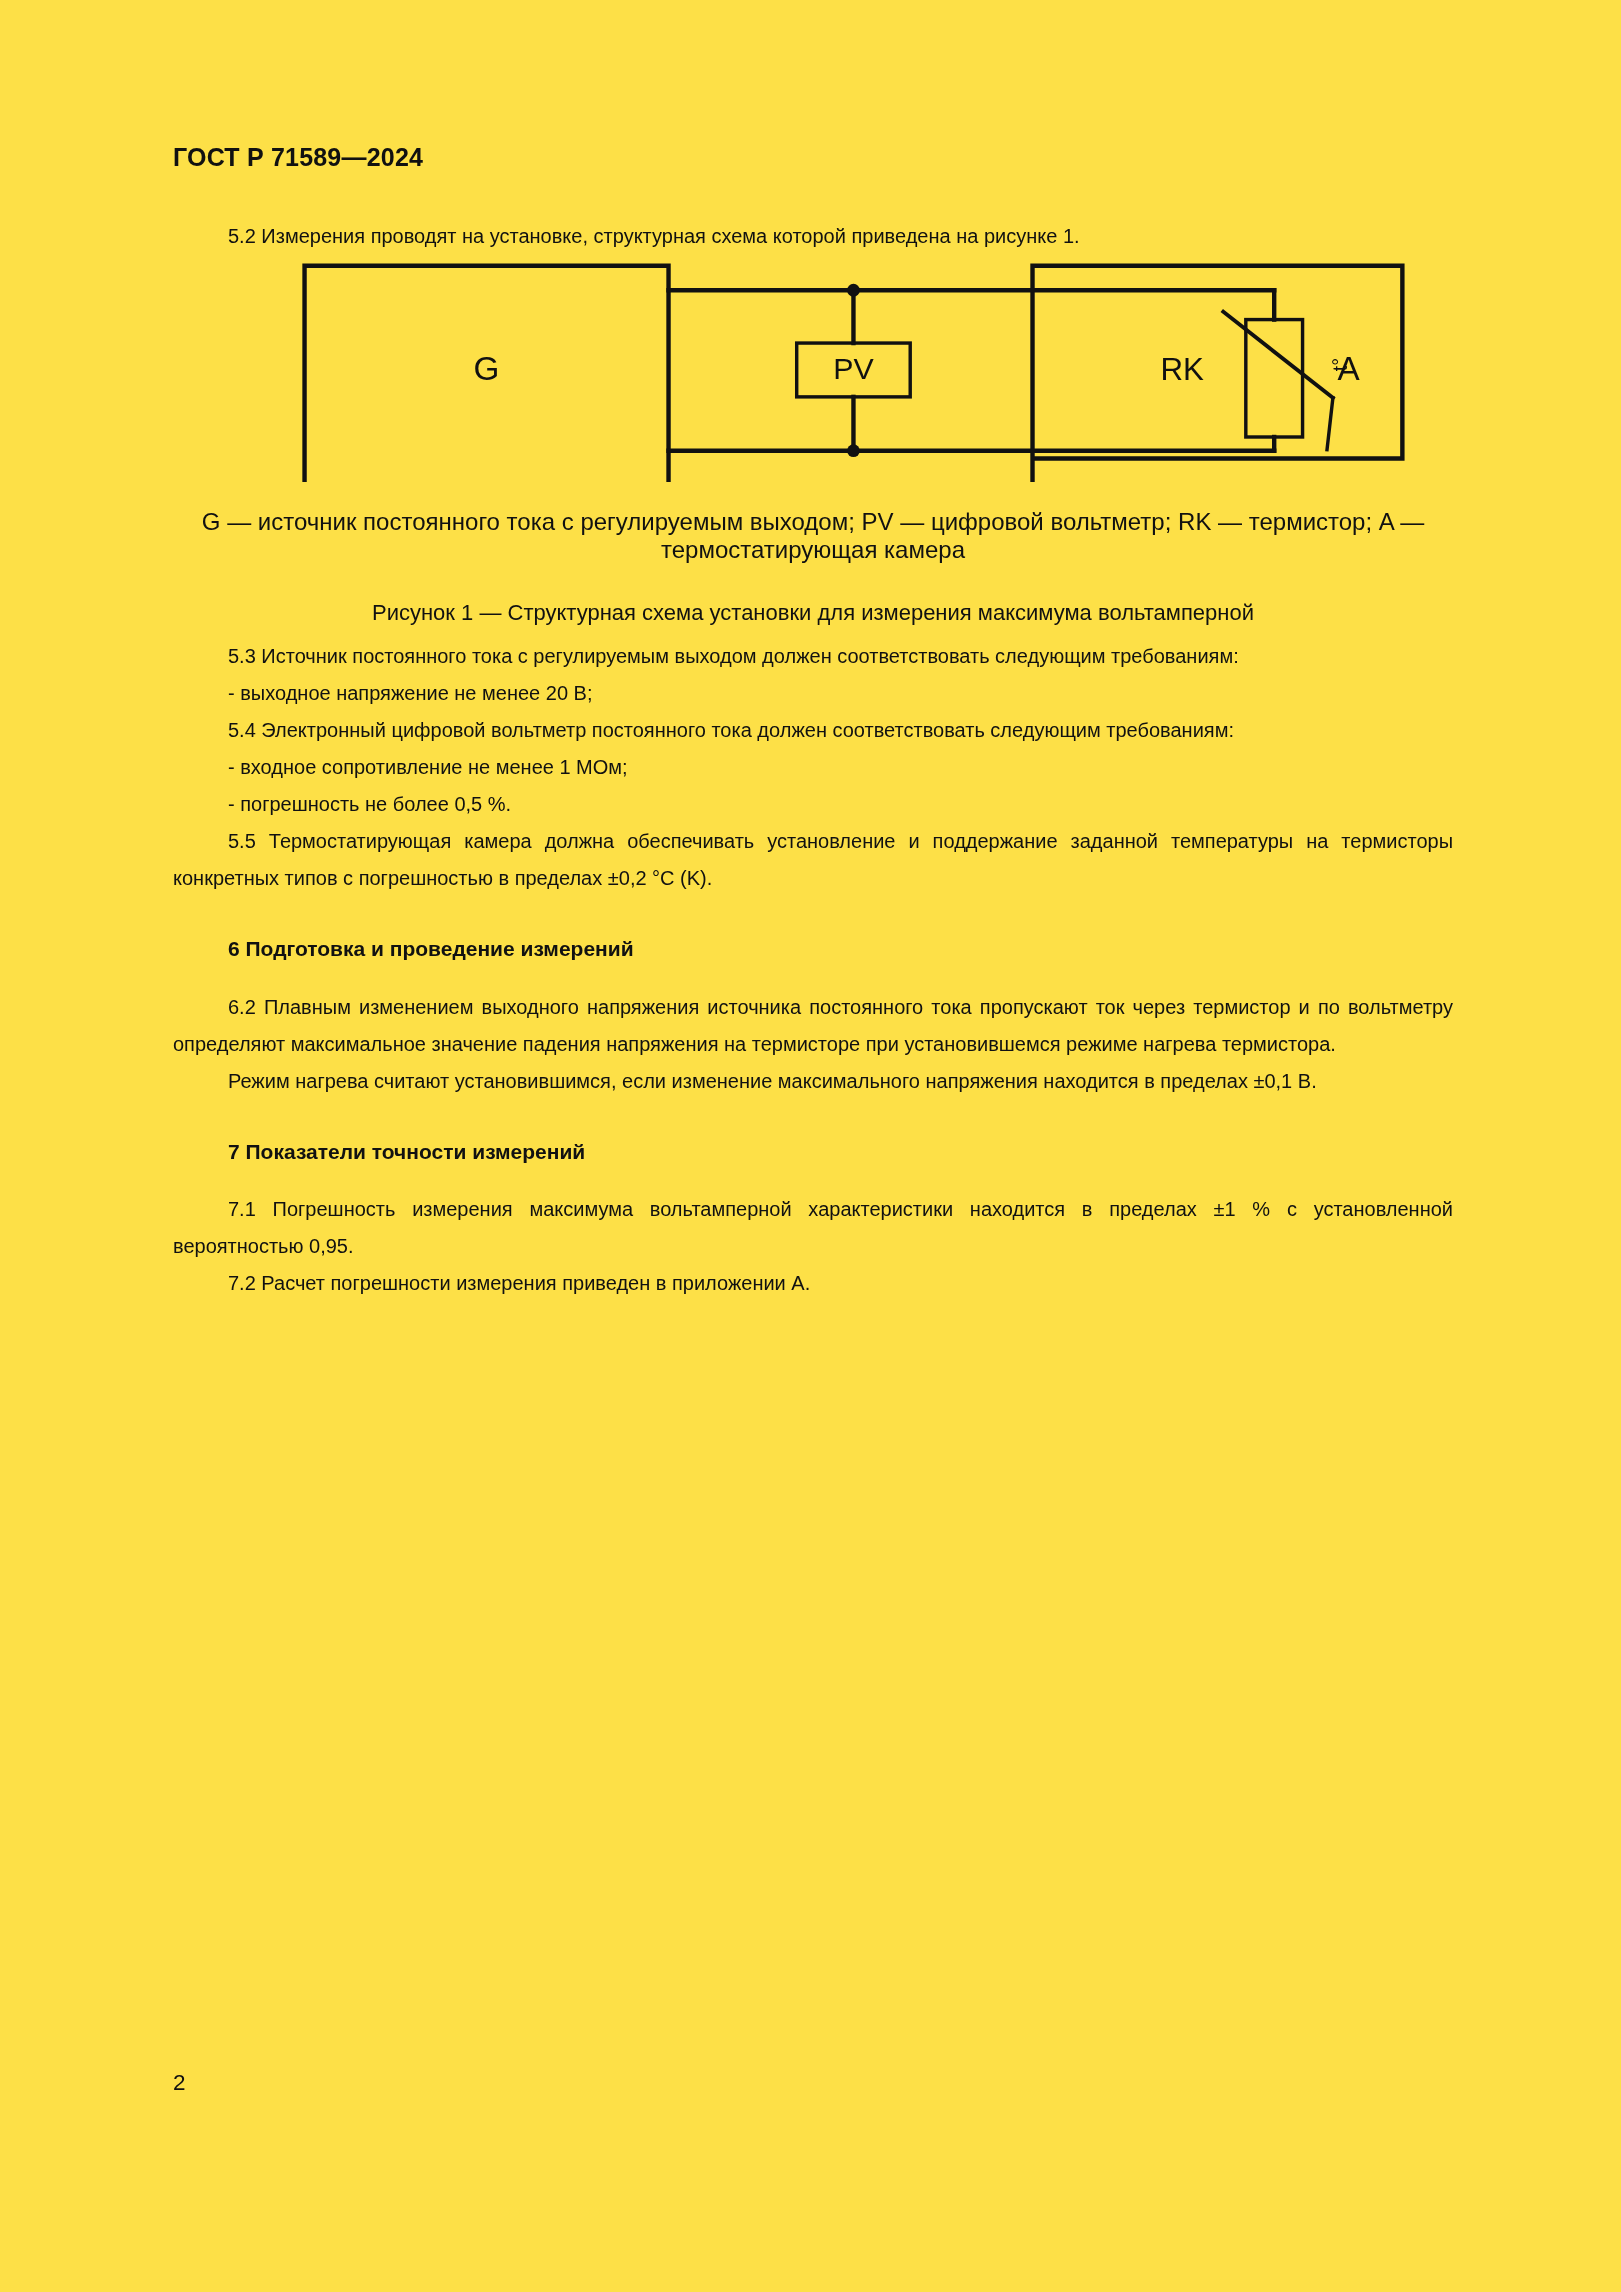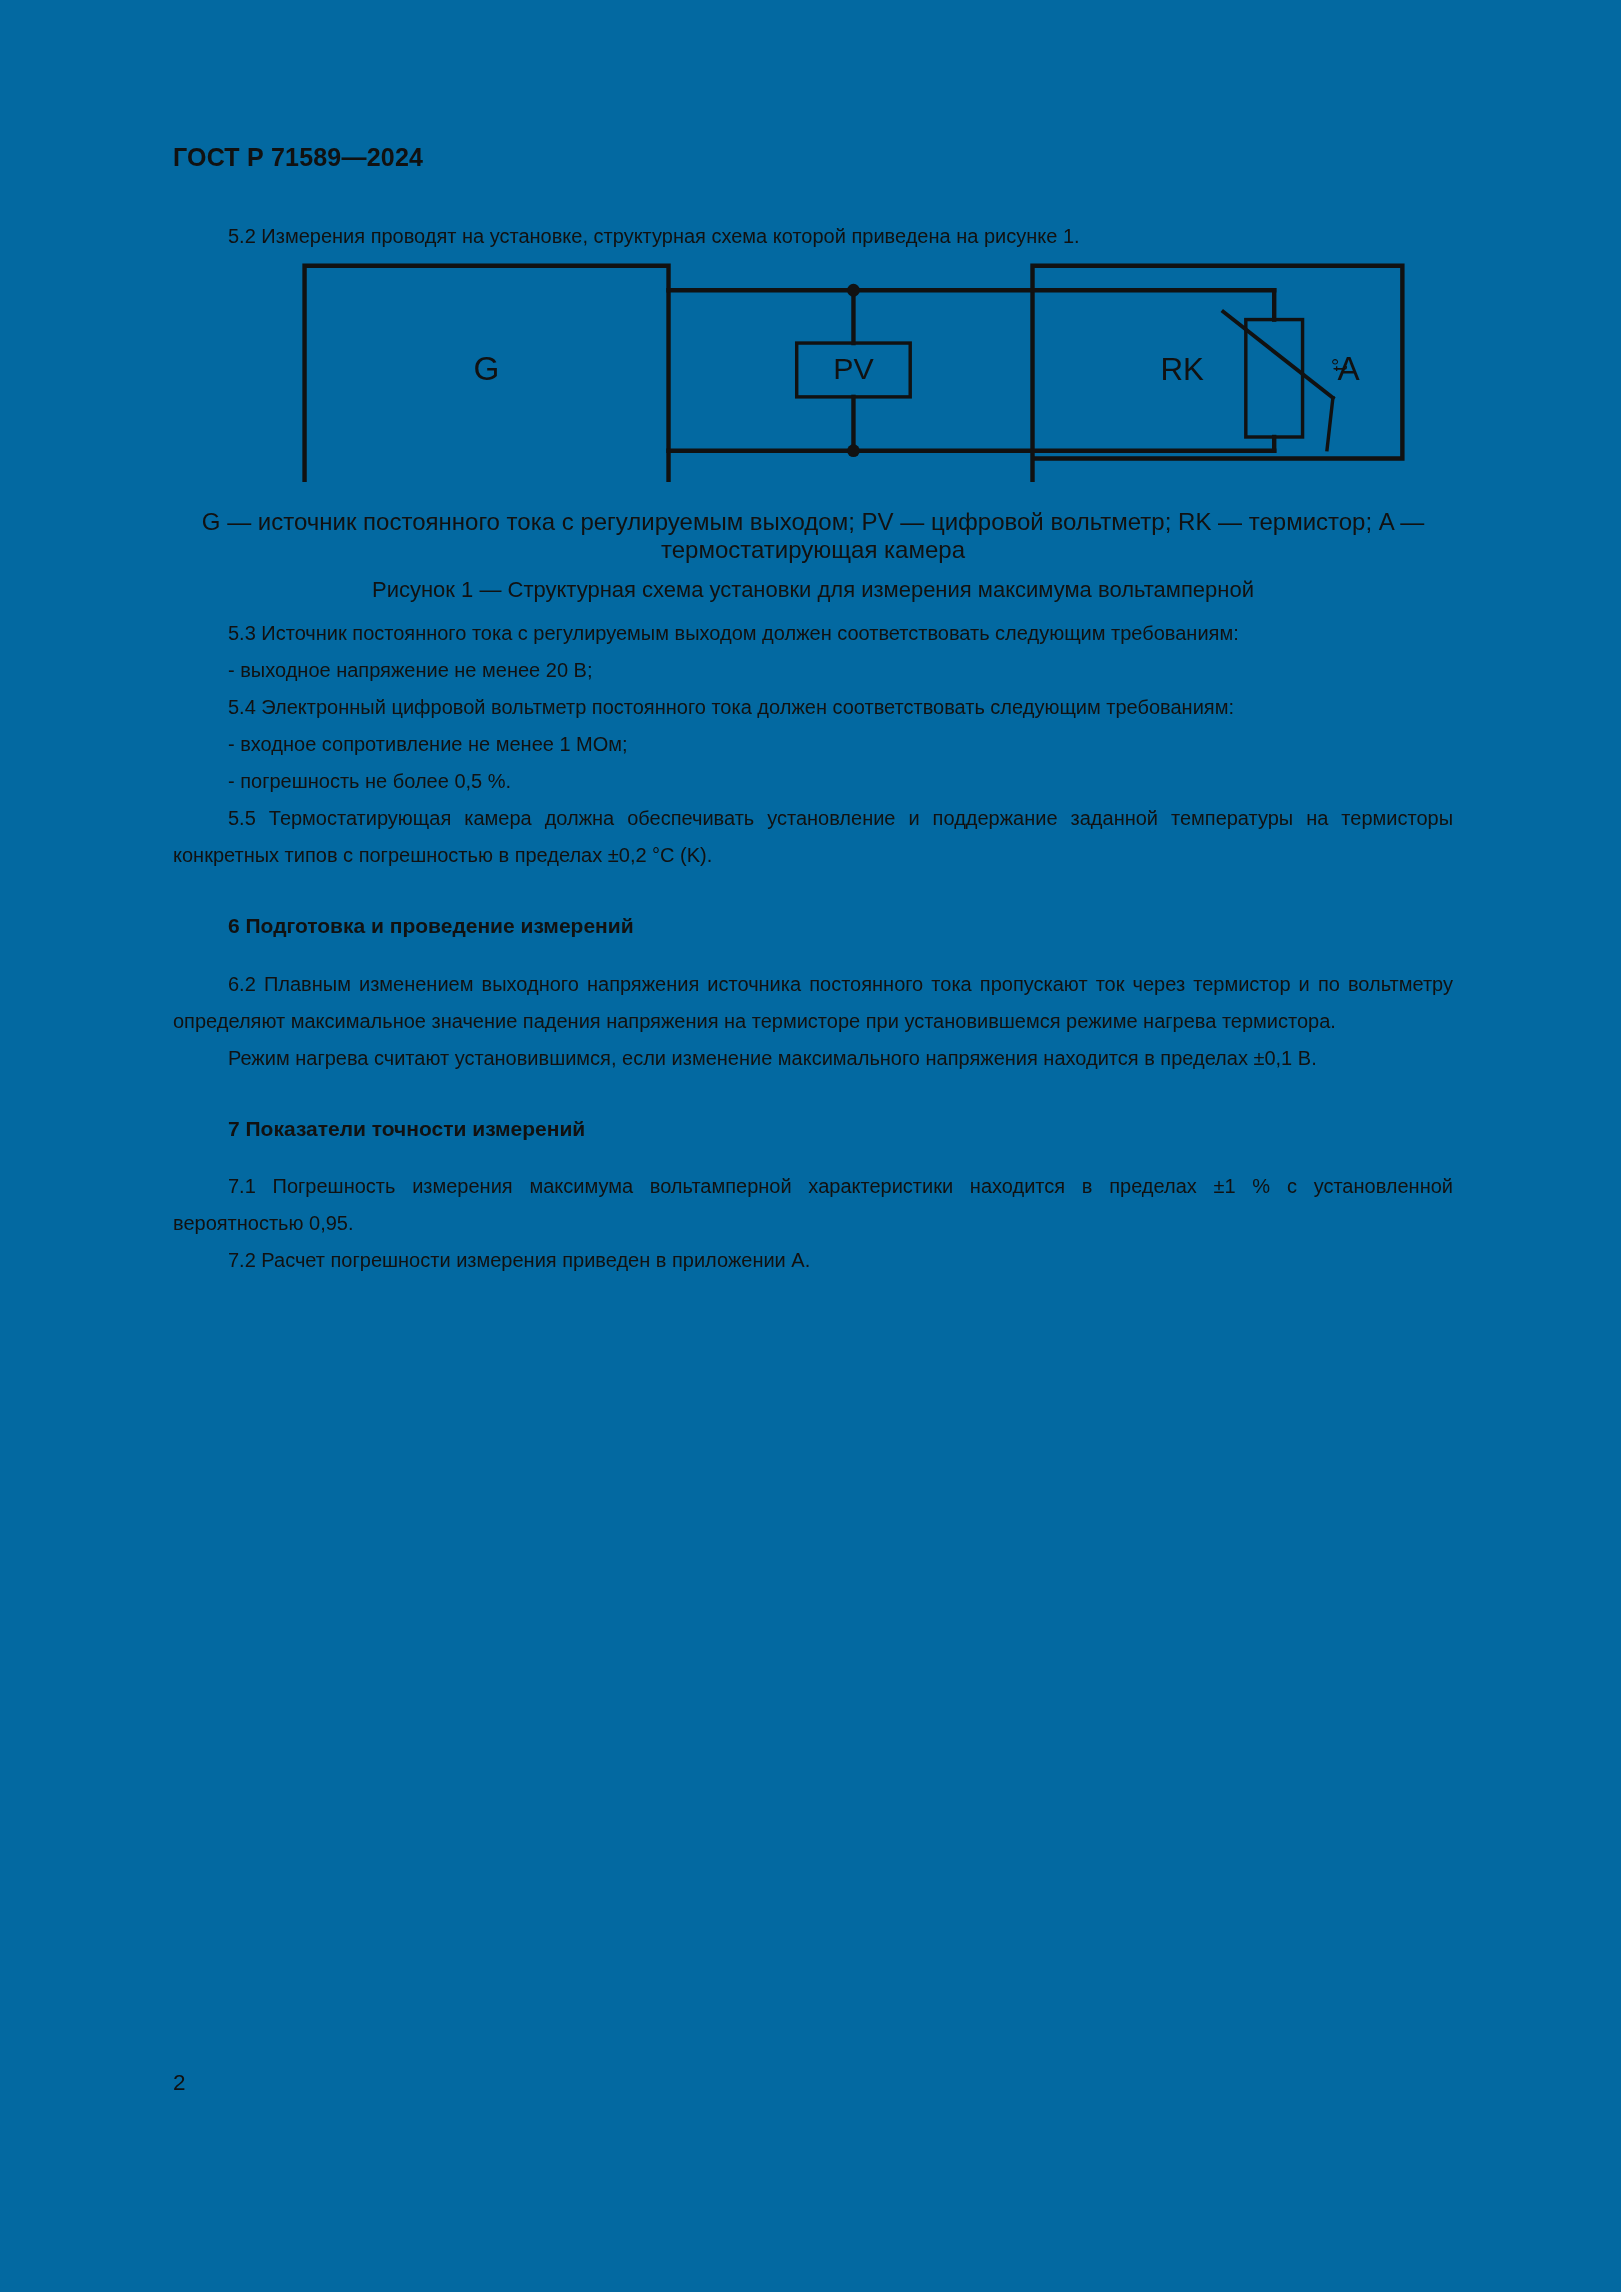--- a/index.html
+++ b/index.html
@@ -8,21 +8,21 @@
     background: #ffffff;
   }
   body {
     font-family: "Liberation Sans", sans-serif;
     color: #111111;
   }
   .page {
     position: relative;
     width: 1621px;
     height: 2293px;
-    background: #0369a1;
+    background: #fde047;
     overflow: hidden;
   }
   .header {
     position: absolute;
     left: 173px;
     top: 143px;
     font-size: 25px;
     font-weight: bold;
     letter-spacing: 0.2px;
     white-space: nowrap;
@@ -62,21 +62,21 @@
     width: 1117px;
     height: 227px;
   }
   .fig-legend {
     margin-top: 25.5px;
     font-size: 24px;
     line-height: 28px;
     text-align: center;
   }
   .fig-caption {
-    margin-top: 9px;
+    margin-top: 32px;
     font-size: 22px;
     line-height: 33px;
     text-align: center;
   }
   .page-number {
     position: absolute;
     left: 173px;
     top: 2070px;
     font-size: 22.5px;
   }

